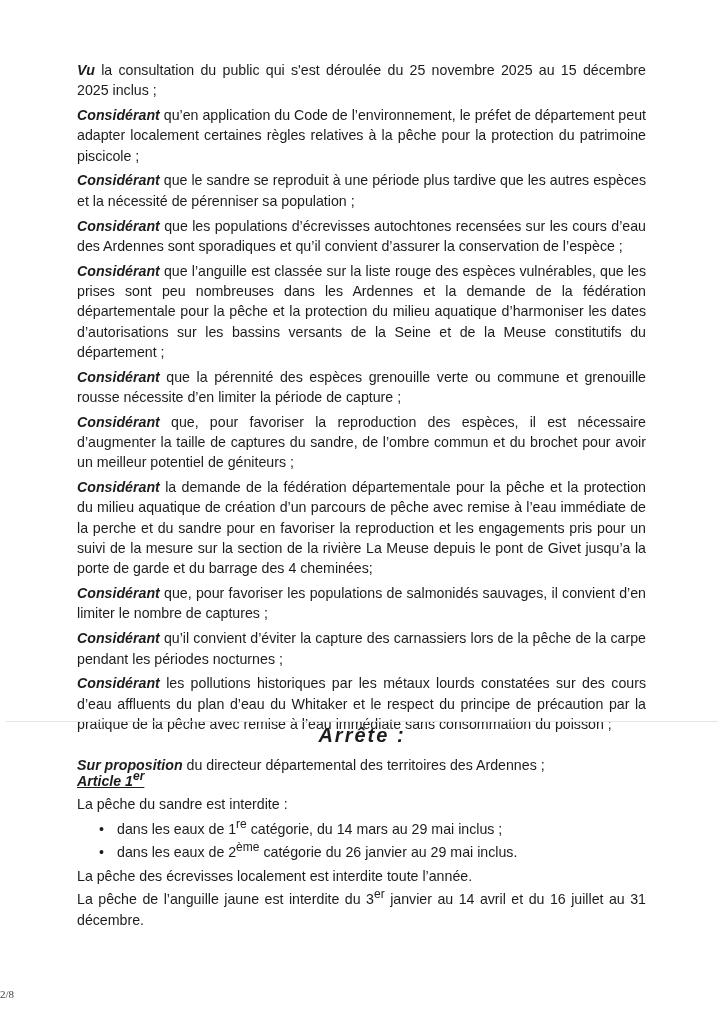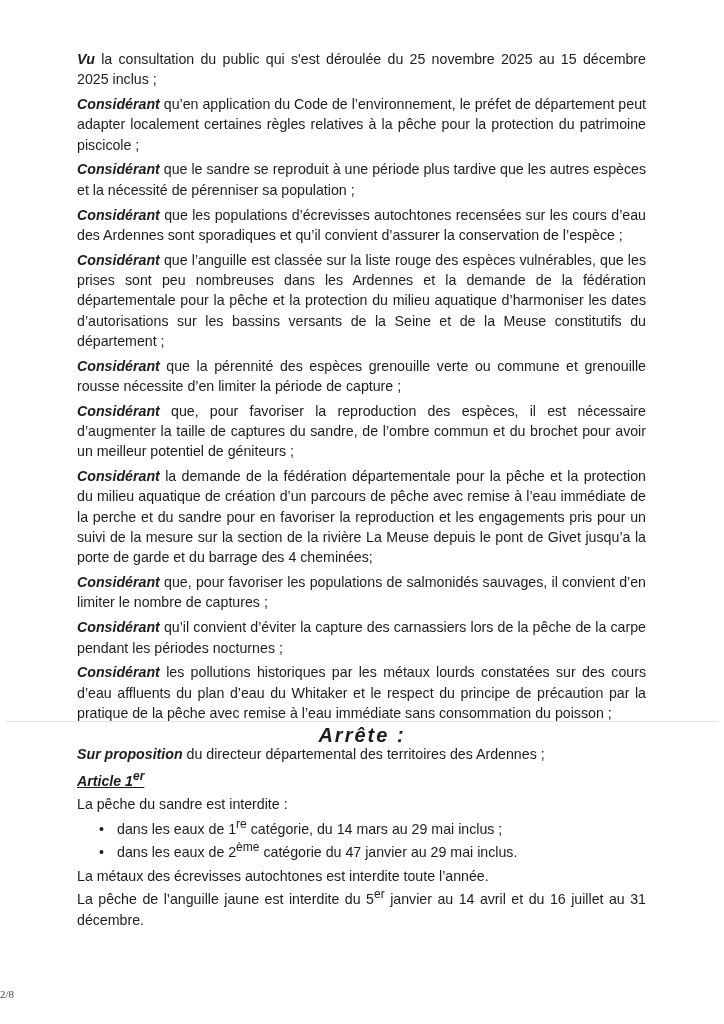--- a/index.html
+++ b/index.html
@@ -11,21 +11,21 @@
       width: 724px;
       height: 1024px;
       position: relative;
       overflow: hidden;
       font-family: "Liberation Sans", "DejaVu Sans", sans-serif;
       color: #1c1c1c;
     }
     .page {
       position: absolute;
       left: 77px;
-      top: 49px;
+      top: 60px;
       width: 569px;
       font-size: 14.2px;
       line-height: 20.3px;
     }
     .para {
       margin: 0 0 4.5px 0;
       text-align: justify;
     }
     .para b {
       font-weight: bold;
@@ -121,19 +121,19 @@
 
 <div class="divider"></div>
 
 <div class="arrete">Arrête :</div>
 
 <div class="article-block">
   <div class="article-title"><span>Article 1</span><sup>er</sup></div>
   <div class="ap">La pêche du sandre est interdite :</div>
   <ul class="bullets">
     <li><span class="dot">•</span><span>dans les eaux de 1</span><sup>re</sup><span> catégorie, du 14 mars au 29 mai inclus ;</span></li>
-    <li><span class="dot">•</span><span>dans les eaux de 2</span><sup>ème</sup><span> catégorie du 47 janvier au 29 mai inclus.</span></li>
+    <li><span class="dot">•</span><span>dans les eaux de 2</span><sup>ème</sup><span> catégorie du 26 janvier au 29 mai inclus.</span></li>
   </ul>
-  <div class="ap">La métaux des écrevisses autochtones est interdite toute l’année.</div>
-  <div class="ap"><span>La pêche de l’anguille jaune est interdite du 5</span><sup>er</sup><span> janvier au 14 avril et du 16 juillet au 31 décembre.</span></div>
+  <div class="ap">La pêche des écrevisses localement est interdite toute l’année.</div>
+  <div class="ap"><span>La pêche de l’anguille jaune est interdite du 3</span><sup>er</sup><span> janvier au 14 avril et du 16 juillet au 31 décembre.</span></div>
 </div>
 
 <div class="page-number">2/8</div>
 
 </body></html>

